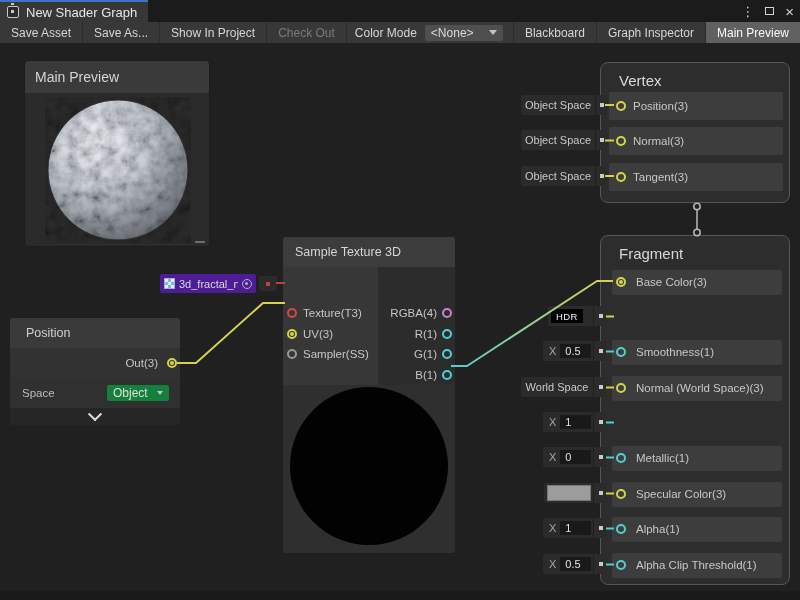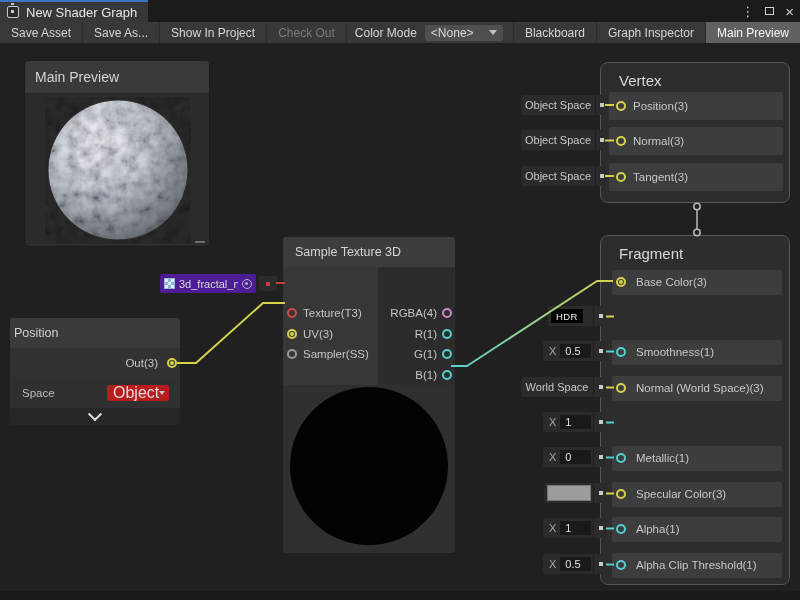--- a/index.html
+++ b/index.html
@@ -62,28 +62,28 @@
   #sample-title{height:30px;background:#3c3c3c;display:flex;align-items:center;padding-left:12px;font-size:12.5px;color:#d6d6d6;
                 border-bottom:1px solid #262626;}
   #sample-body{position:absolute;left:0;top:30px;width:172px;height:118px;background:#2c2c2c;}
   #sample-incol{position:absolute;left:0;top:0;width:95px;height:118px;background:#373737;}
   .sm-in-lbl{position:absolute;left:20px;transform:translateY(-50%);font-size:11.5px;color:#c6c6c6;white-space:nowrap;}
   .sm-out-lbl{position:absolute;right:18px;transform:translateY(-50%);font-size:11.5px;color:#c6c6c6;white-space:nowrap;}
   #sample-preview{position:absolute;left:0;top:148px;width:172px;height:168px;background:#2f2f2f;}
   #sample-sphere{position:absolute;left:7px;top:2px;width:158px;height:158px;border-radius:50%;background:#020202;}
   
   #position-node{position:absolute;left:10px;top:318px;width:170px;height:107px;background:#303030;border-radius:3px;overflow:hidden;}
-  #position-title{height:30px;background:#3a3a3a;display:flex;align-items:center;padding-left:4px;font-size:12.5px;color:#cfcfcf;
+  #position-title{height:30px;background:#3a3a3a;display:flex;align-items:center;padding-left:16px;font-size:12.5px;color:#cfcfcf;
                   border-bottom:5px solid #22c55e;}
   #pos-outrow{position:absolute;left:0;top:30px;width:170px;height:30px;background:#323232;border-bottom:1px solid #262626;}
   #pos-outlbl{position:absolute;right:22px;top:50%;transform:translateY(-50%);font-size:11.5px;color:#c6c6c6;}
   #pos-spacerow{position:absolute;left:0;top:60px;width:170px;height:30px;background:#303030;border-bottom:1px solid #262626;}
   #pos-spacelbl{position:absolute;left:12px;top:50%;transform:translateY(-50%);font-size:11.5px;color:#bdbdbd;}
-  #pos-dd{position:absolute;left:97px;top:7px;width:62px;height:16px;background:#b91c1c;border-radius:2px;display:flex;
-          align-items:center;padding:0 6px;box-sizing:border-box;font-size:16px;color:#dedede;}
+  #pos-dd{position:absolute;left:97px;top:7px;width:62px;height:16px;background:#15803d;border-radius:2px;display:flex;
+          align-items:center;padding:0 6px;box-sizing:border-box;font-size:12px;color:#dedede;}
   #pos-dd .dd-arrow{margin-left:auto;border-left-width:3.5px;border-right-width:3.5px;border-top-width:4.5px;}
   #pos-collapse{position:absolute;left:0;top:90px;width:170px;height:17px;background:#262626;display:flex;align-items:center;justify-content:center;}
   .chev{width:8px;height:8px;border-right:2px solid #dcdcdc;border-bottom:2px solid #dcdcdc;transform:rotate(45deg) translate(-2px,-2px);}
   
   #texfield{position:absolute;left:160px;top:274px;width:96px;height:19px;background:#4c1d95;border-radius:2px;
             display:flex;align-items:center;gap:4px;padding:0 4px;box-sizing:border-box;}
   #texfield .tex-icon{width:11px;height:11px;flex:0 0 auto;border:1px solid #9ab4cc;box-sizing:border-box;background-color:#e4eef7;
      background-image:linear-gradient(45deg,#84b3e0 25%,transparent 25%,transparent 75%,#84b3e0 75%),
                       linear-gradient(45deg,#84b3e0 25%,transparent 25%,transparent 75%,#84b3e0 75%);
      background-size:6px 6px;background-position:0 0,3px 3px;}

